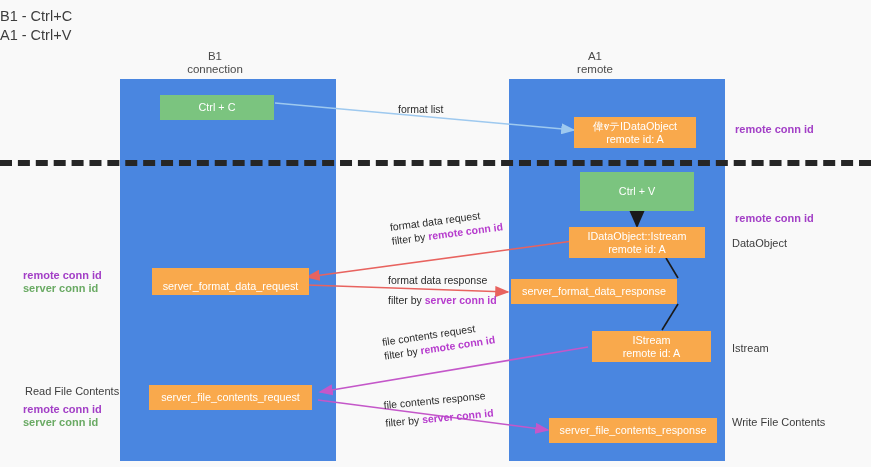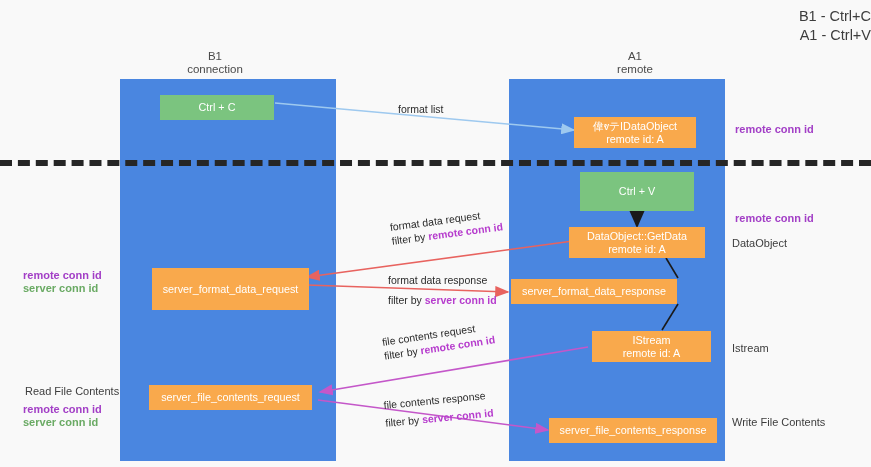--- a/index.html
+++ b/index.html
@@ -25,21 +25,21 @@
     color: #4a4a4a;
     font-size: 11.5px;
     line-height: 13px;
     white-space: pre-line;
   }
   .title {
     position: absolute;
     left: 0;
     right: 0;
     top: 7px;
-    text-align: right;
+    text-align: left;
     color: #3d3d3d;
     font-size: 14.5px;
     line-height: 19px;
     white-space: pre-line;
   }
   .node {
     position: absolute;
     box-sizing: border-box;
     display: flex;
     flex-direction: column;
@@ -92,21 +92,21 @@
 </head>
 <body>
 
 <div id="page">
 
   <div class="title">B1 - Ctrl+C
 A1 - Ctrl+V</div>
 
   <div class="col-head" style="left:150px; top:50px; width:130px;">B1
 connection</div>
-  <div class="col-head" style="left:570px; top:50px; width:130px;">A1
+  <div class="col-head" style="left:530px; top:50px; width:130px;">A1
 remote</div>
 
   <div class="col-band" style="left:120px; top:79px; width:216px; height:382px;"></div>
   <div class="col-band" style="left:509px; top:79px; width:216px; height:382px;"></div>
 
   <svg class="arrows" viewBox="0 0 871 467">
     <defs>
       <marker id="ah-lblue" markerWidth="9" markerHeight="7" refX="8" refY="3.5" orient="auto">
         <polygon points="0 0, 9 3.5, 0 7" fill="#9ec9ef"></polygon>
       </marker>
@@ -144,25 +144,25 @@
     <span class="l2">remote id: A</span>
   </div>
 
   <div class="divider"></div>
 
   <div class="node green" style="left:580px; top:172px; width:114px; height:39px;">
     <span>Ctrl + V</span>
   </div>
 
   <div class="node orange" style="left:569px; top:227px; width:136px; height:31px;">
-    <span>DataObject::GetData</span>
+    <span>IDataObject::Istream</span>
     <span class="l2">remote id: A</span>
   </div>
 
-  <div class="node orange" style="left:152px; top:268px; width:157px; height:42px;">
+  <div class="node orange" style="left:152px; top:268px; width:157px; height:27px;justify-content:flex-end;">
     <span>server_format_data_request</span>
   </div>
 
   <div class="node orange" style="left:511px; top:279px; width:166px; height:25px;">
     <span>server_format_data_response</span>
   </div>
 
   <div class="node orange" style="left:592px; top:331px; width:119px; height:31px;">
     <span>IStream</span>
     <span class="l2">remote id: A</span>

